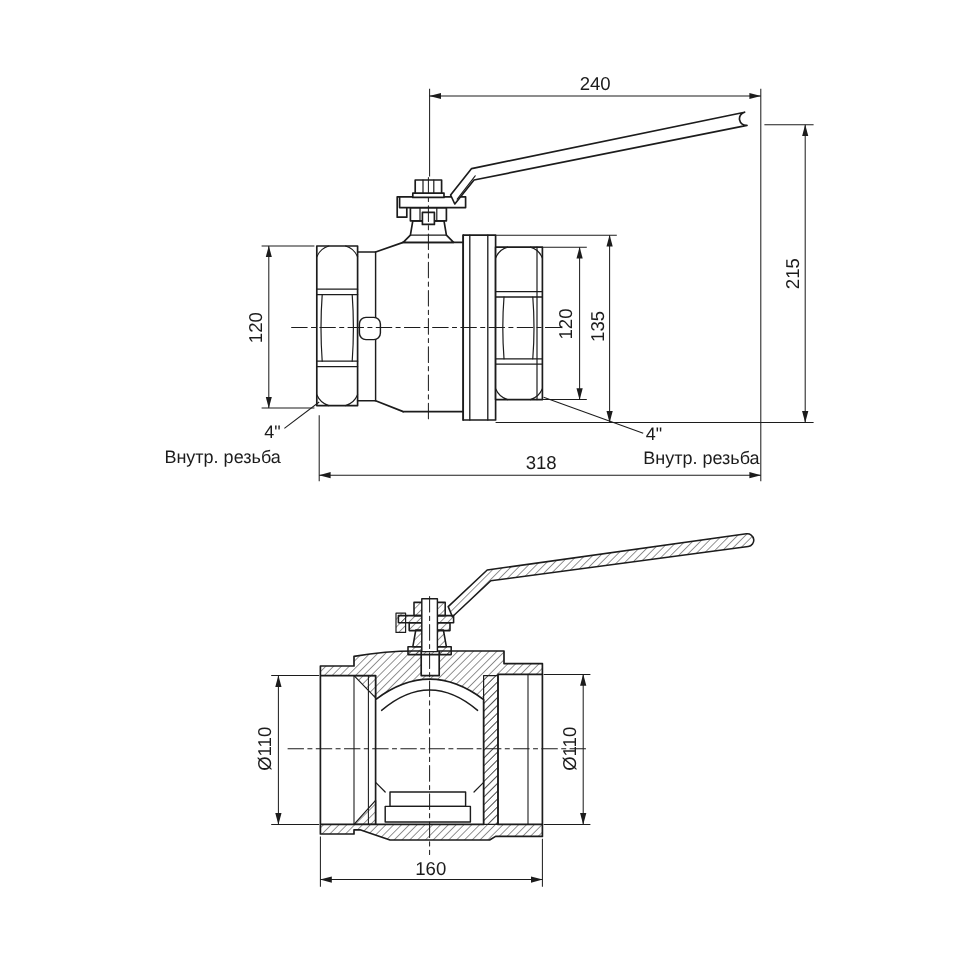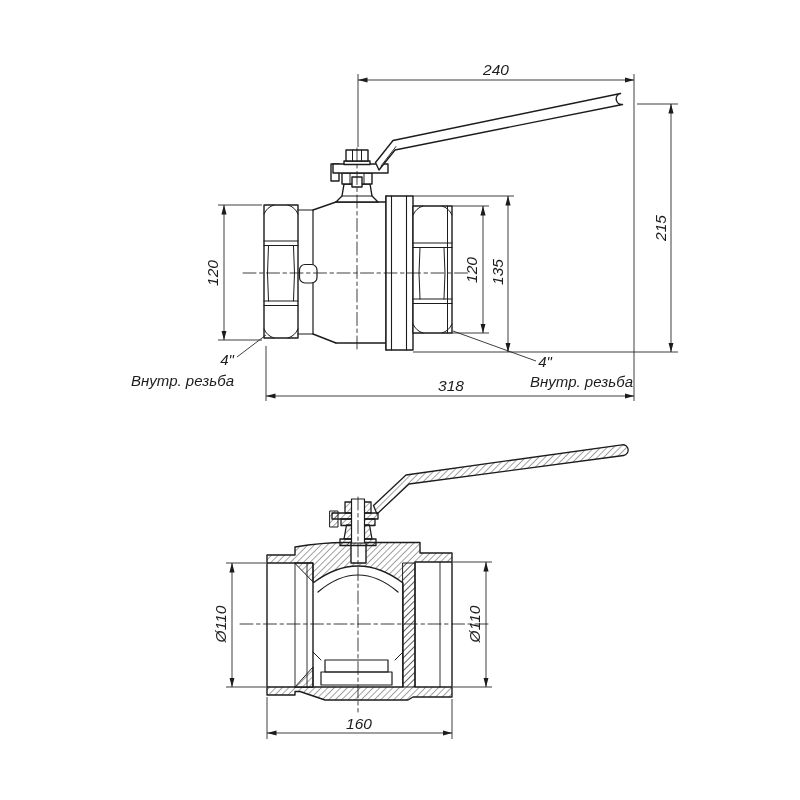--- a/index.html
+++ b/index.html
@@ -1,17 +1,17 @@
 <!DOCTYPE html>
 <html><head>
 <meta charset="utf-8">
 <style>
   html,body{margin:0;padding:0;background:#ffffff;}
   .stage{position:relative;width:800px;height:800px;background:#fff;overflow:hidden;
-         font-family:"Liberation Sans", sans-serif;font-style:italic;}
+         font-family:"Liberation Sans", sans-serif;}
   svg{position:absolute;left:0;top:0;}
   text{font-family:"Liberation Sans", sans-serif;font-size:15.5px;fill:#1c1c1c;}
   .lbl{font-size:15px;}
 </style>
 </head>
 <body>
 
 <div class="stage">
 <svg width="800" height="800" viewBox="0 0 800 800">
   <defs>

